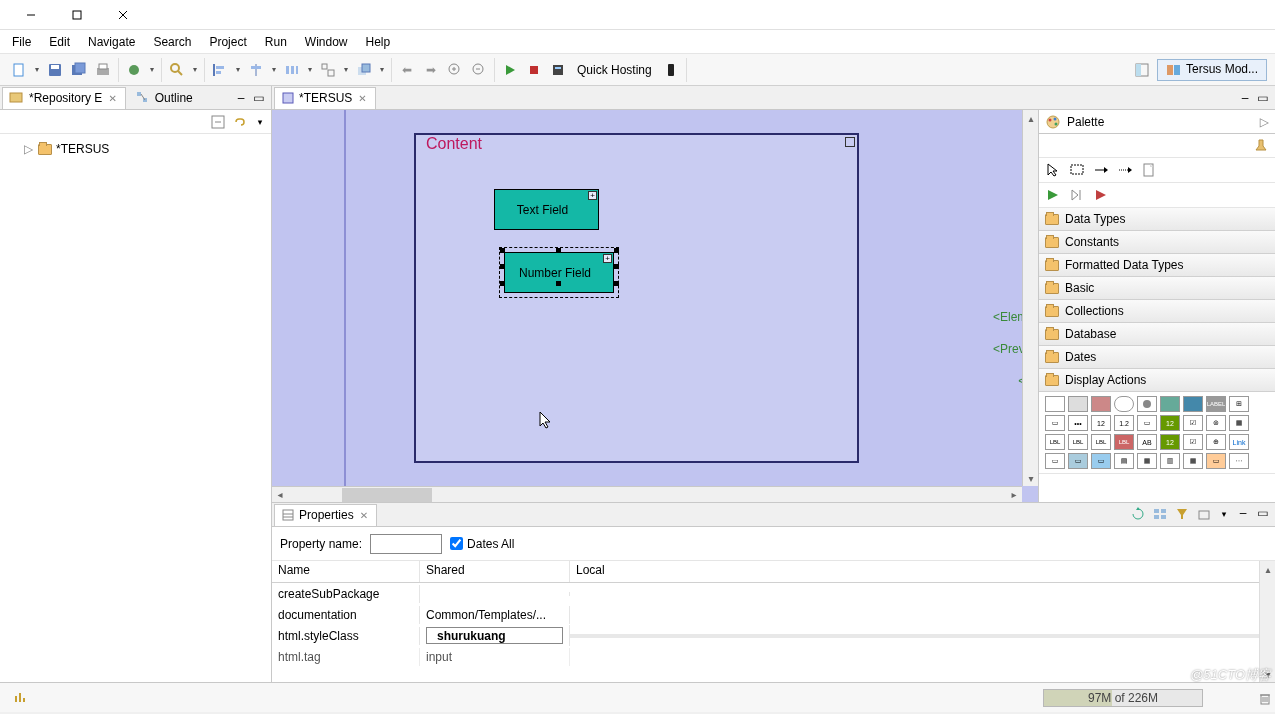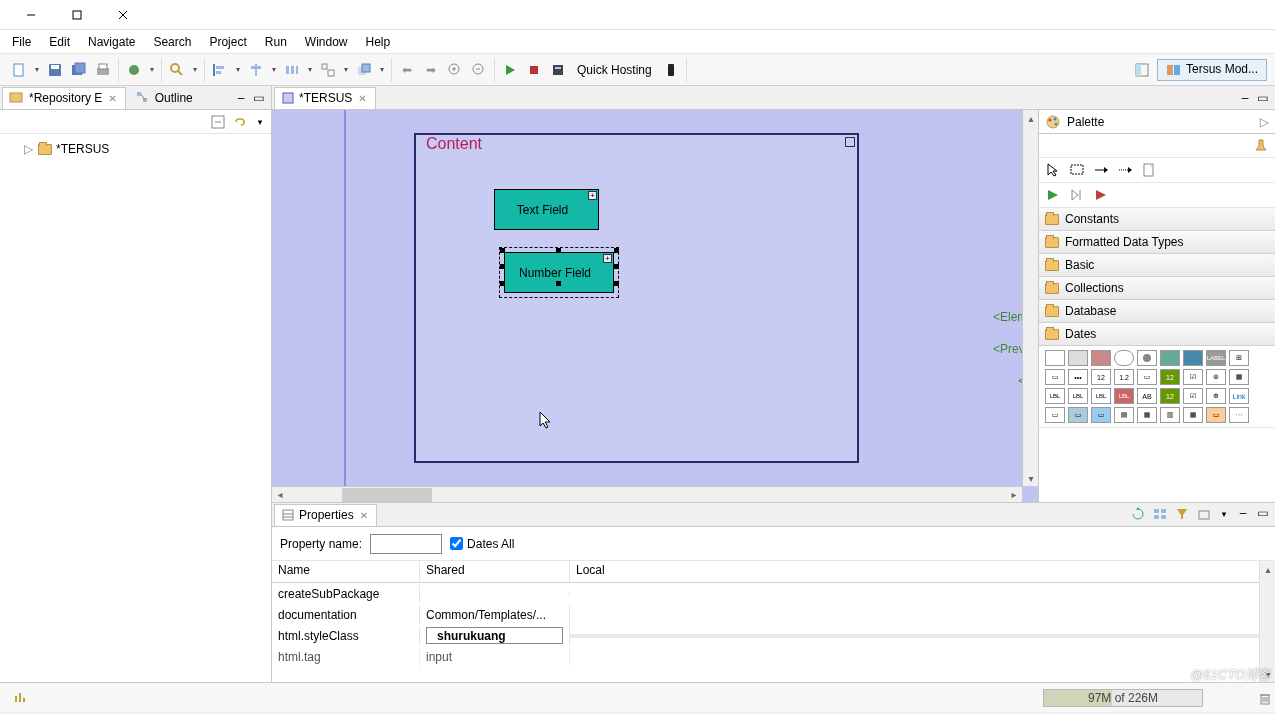--- a/index.html
+++ b/index.html
@@ -443,20 +443,24 @@
             <svg width="16" height="16">
                 <polygon points="3,3 9,8 3,13" fill="none" stroke="#888"></polygon>
                 <line x1="11" y1="3" x2="11" y2="13" stroke="#888"></line>
               </svg>
             <svg width="16" height="16">
                 <polygon points="3,3 13,8 3,13" fill="#c04040"></polygon>
               </svg>
           </div>
           <div class="drawer">
               <span class="folder-icon"></span>
+              <span>Data Types</span>
+            </div>
+          <div class="drawer">
+              <span class="folder-icon"></span>
               <span>Constants</span>
             </div>
           <div class="drawer">
               <span class="folder-icon"></span>
               <span>Formatted Data Types</span>
             </div>
           <div class="drawer">
               <span class="folder-icon"></span>
               <span>Basic</span>
             </div>
@@ -464,20 +468,24 @@
               <span class="folder-icon"></span>
               <span>Collections</span>
             </div>
           <div class="drawer">
               <span class="folder-icon"></span>
               <span>Database</span>
             </div>
           <div class="drawer">
               <span class="folder-icon"></span>
               <span>Dates</span>
+            </div>
+          <div class="drawer">
+              <span class="folder-icon"></span>
+              <span>Display Actions</span>
             </div>
           <div class="display-grid">
             <div class="disp-item"></div>
             <div class="disp-item" style="background:#ddd"></div>
             <div class="disp-item" style="background:#c88"></div>
             <div class="disp-item" style="border-radius:8px"></div>
             <div class="disp-item">
                 <span style="width:8px;height:8px;border-radius:50%;background:#888"></span>
               </div>
             <div class="disp-item" style="background:#6a9"></div>

